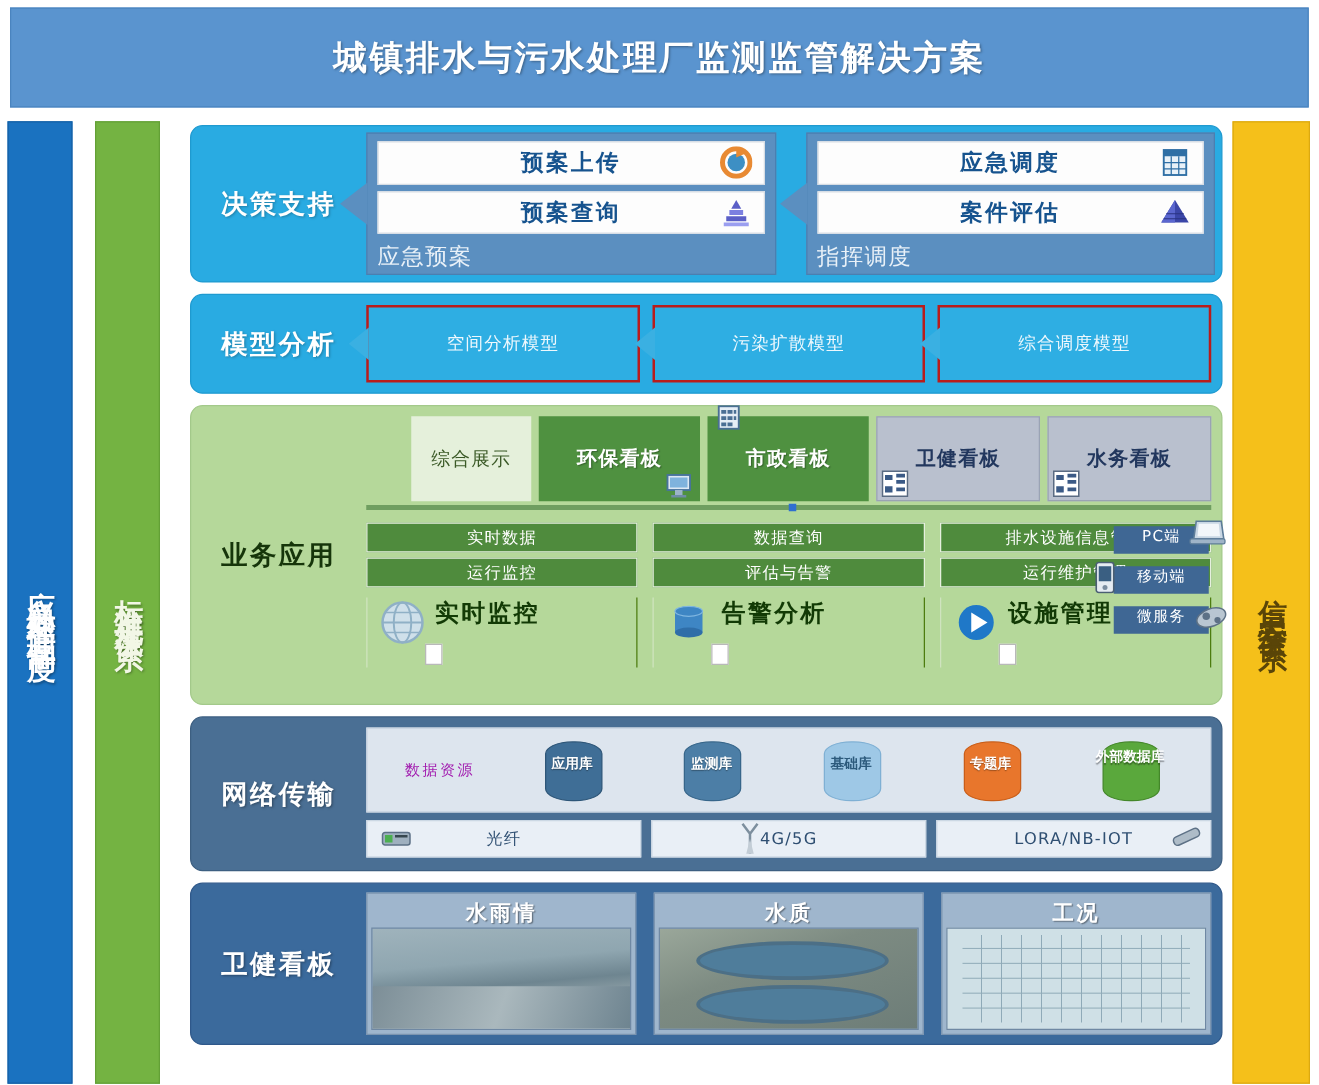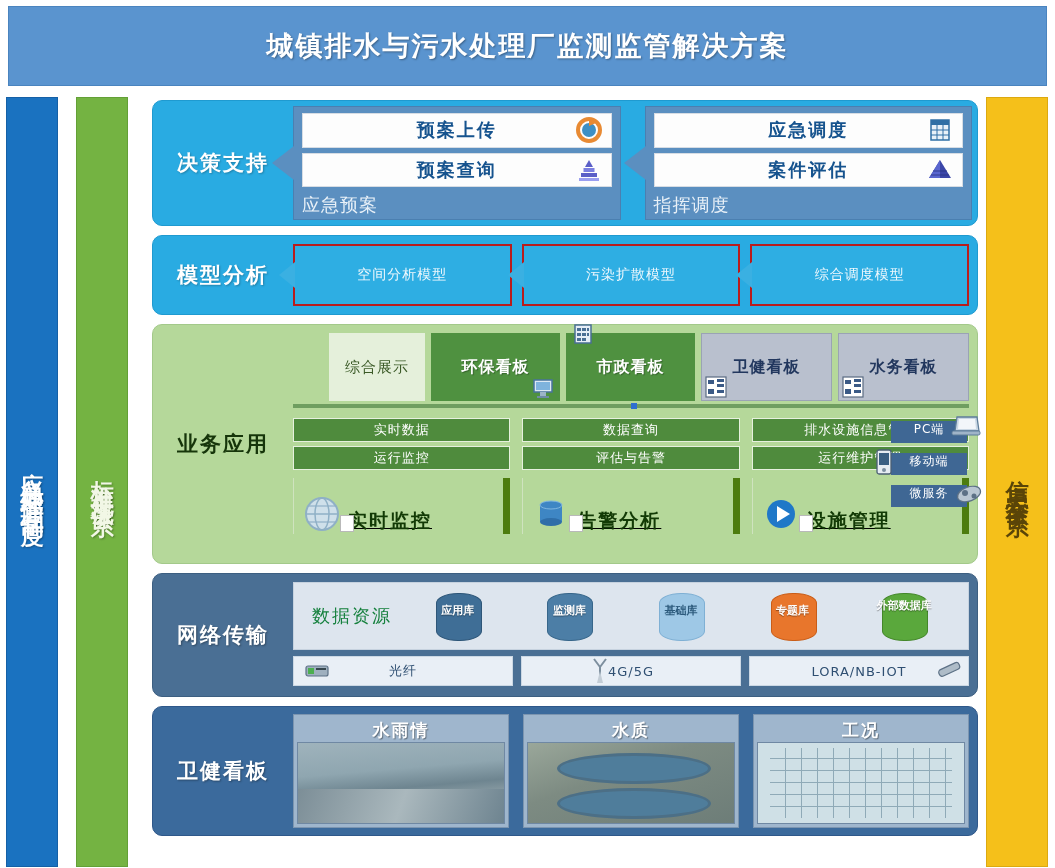--- a/index.html
+++ b/index.html
@@ -73,36 +73,36 @@
   .tab.gray{background:#b9c0ce;border:1px solid #9aa3b4;color:#22375e;}
   .tab .mini{position:absolute;width:22px;height:22px;}
   .tab-underline{height:4px;background:#6f9e60;margin-top:3px;position:relative;}
   .tab-underline::after{content:"";position:absolute;left:50%;top:-1px;width:6px;height:6px;background:#2f6fd0;}
 
   .biz-mid{display:flex;gap:12px;margin-top:10px;height:52px;}
   .biz-col{flex:1;display:flex;flex-direction:column;gap:4px;}
   .biz-btn{flex:1;background:#4f8b3d;border:1px solid #e6f0de;color:#fff;font-size:13px;
            display:flex;align-items:center;justify-content:center;letter-spacing:1px;}
   .biz-bottom{display:flex;gap:12px;margin-top:8px;height:56px;}
-  .biz-feat{flex:1;position:relative;display:flex;align-items:flex-end;gap:6px;
-            padding-left:8px;box-sizing:border-box;border-left:1px solid #cfe3bf;border-right:7px solid #4d7c0f;text-decoration:underline;}
+  .biz-feat{flex:1;position:relative;display:flex;align-items:flex-start;gap:6px;
+            padding-left:8px;box-sizing:border-box;border-left:1px solid #cfe3bf;border-right:1px solid #4d7c0f;}
   .biz-feat .ftxt{font-size:19px;font-weight:bold;color:#123a05;letter-spacing:2px;}
   .biz-feat .doc{position:absolute;left:46px;bottom:2px;width:12px;height:15px;background:#fff;border:1px solid #b9b9b9;}
 
   .clients{position:absolute;right:2px;top:88px;width:76px;}
   .client{position:relative;height:22px;margin-bottom:10px;background:#3f6794;
           display:flex;align-items:flex-start;justify-content:center;}
   .client span{font-size:12px;color:#fff;letter-spacing:1px;}
 
   
   #band4{height:124px;background:#4a6f94;border:1px solid #3d5f81;}
   #band4 .band-label{color:#ffffff;text-shadow:1px 1px 2px rgba(0,0,0,.35);}
   .net-wrap{position:absolute;left:140px;top:8px;right:8px;bottom:8px;}
   .net-top{height:68px;background:#dde5ee;border:1px solid #c6d2df;display:flex;align-items:center;padding:0 8px;box-sizing:border-box;}
-  .net-top .dslabel{font-size:18px;color:#15803d;letter-spacing:2px;width:100px;text-align:center;}
+  .net-top .dslabel{font-size:12px;color:#a21caf;letter-spacing:2px;width:100px;text-align:center;}
   .dbs{flex:1;display:flex;align-items:center;justify-content:space-around;}
   .db{position:relative;width:56px;height:50px;text-align:center;}
   .db .cyl{position:absolute;left:6px;top:2px;width:44px;height:46px;border-radius:22px/10px;}
   .db .lbl{position:absolute;left:0;right:0;top:14px;font-size:11px;color:#fff;line-height:12px;
            font-weight:bold;text-shadow:0 1px 1px rgba(0,0,0,.4);}
   .net-bottom{display:flex;gap:8px;margin-top:6px;height:30px;}
   .net-ch{flex:1;background:#e9eff6;border:1px solid #ccd8e4;position:relative;
           display:flex;align-items:center;justify-content:center;}
   .net-ch span{font-size:13px;color:#2f4f72;letter-spacing:1px;}
 

